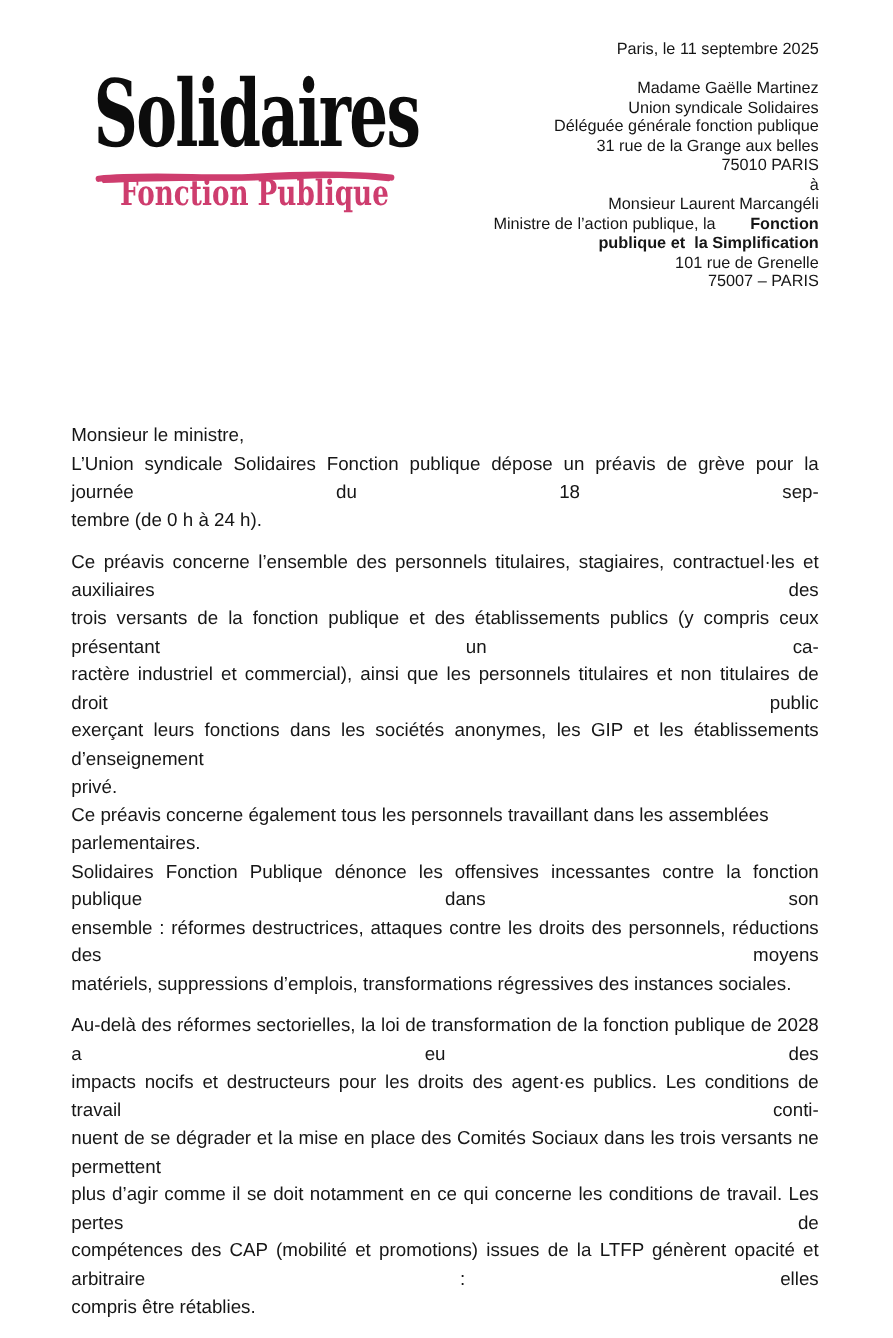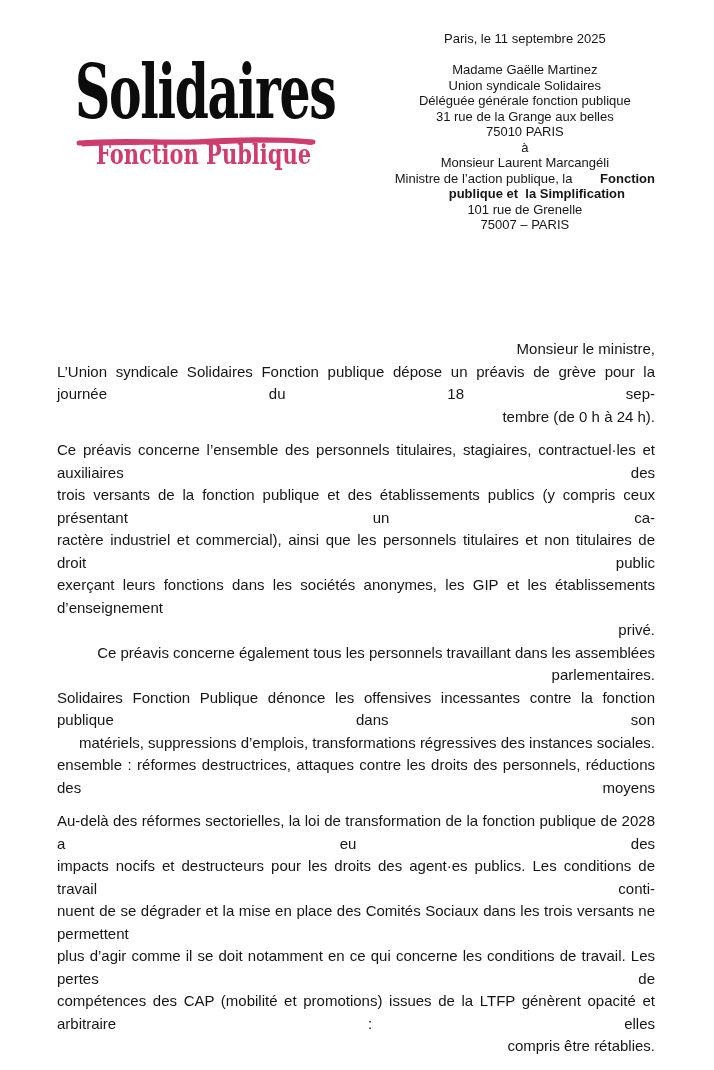--- a/index.html
+++ b/index.html
@@ -39,36 +39,36 @@
     transform-origin: 0 0;
   }
 
   
   .addr {
     position: absolute; top: 31px; right: 59px;
     text-align: right;
     font-size: 13px;
     line-height: 15.5px;
   }
-  .addr-line { white-space: pre-wrap; text-align: center; }
+  .addr-line { white-space: pre-wrap; }
   .addr-line.date { margin-bottom: 15.5px; }
   .addr b { font-weight: bold; margin-left: 24px; }
 
   
   .objet {
     position: absolute; left: 57px; top: 284px; width: 598px;
     font-size: 15px; line-height: 22.5px;
     white-space: pre-wrap;
   }
   .objet .b { font-weight: bold; }
 
   
   .letter-body { position: absolute; left: 57px; top: 338px; width: 598px; font-size: 15px; }
   .block { margin-bottom: 11px; }
-  .bl { line-height: 22.5px; white-space: pre-wrap; text-align: right; }
+  .bl { line-height: 22.5px; white-space: pre-wrap; text-align: left; }
   .bl.j { text-align: justify; text-align-last: justify; }
 </style>
 </head>
 <body>
 
 <div class="page">
 
   <div class="logo">
     <div class="logo-title" style="color: rgb(12, 12, 12);">Solidaires</div>
     <svg class="logo-stroke" width="242" height="16" viewBox="0 0 242 16">
@@ -105,22 +105,22 @@
         <div class="bl">tembre (de 0 h à 24 h).</div>
       </div>
       <div class="block">
         <div class="bl j">Ce préavis concerne l’ensemble des personnels titulaires, stagiaires, contractuel·les et auxiliaires des</div>
         <div class="bl j">trois versants de la fonction publique et des établissements publics (y compris ceux présentant un ca-</div>
         <div class="bl j">ractère industriel et commercial), ainsi que les personnels titulaires et non titulaires de droit public</div>
         <div class="bl j">exerçant leurs fonctions dans les sociétés anonymes, les GIP et les établissements d’enseignement</div>
         <div class="bl">privé.</div>
         <div class="bl">Ce préavis concerne également tous les personnels travaillant dans les assemblées parlementaires.</div>
         <div class="bl j">Solidaires Fonction Publique dénonce les offensives incessantes contre la fonction publique dans son</div>
+        <div class="bl j">ensemble : réformes destructrices, attaques contre les droits des personnels, réductions des moyens</div>
         <div class="bl">matériels, suppressions d’emplois, transformations régressives des instances sociales.</div>
-        <div class="bl j">ensemble : réformes destructrices, attaques contre les droits des personnels, réductions des moyens</div>
       </div>
       <div class="block">
         <div class="bl j">Au-delà des réformes sectorielles, la loi de transformation de la fonction publique de 2028 a eu des</div>
         <div class="bl j">impacts nocifs et destructeurs pour les droits des agent·es publics. Les conditions de travail conti-</div>
         <div class="bl j">nuent de se dégrader et la mise en place des Comités Sociaux dans les trois versants ne permettent</div>
         <div class="bl j">plus d’agir comme il se doit notamment en ce qui concerne les conditions de travail. Les pertes de</div>
         <div class="bl j">compétences des CAP (mobilité et promotions) issues de la LTFP génèrent opacité et arbitraire : elles</div>
         <div class="bl">compris être rétablies.</div>
       </div>
       <div class="block">

